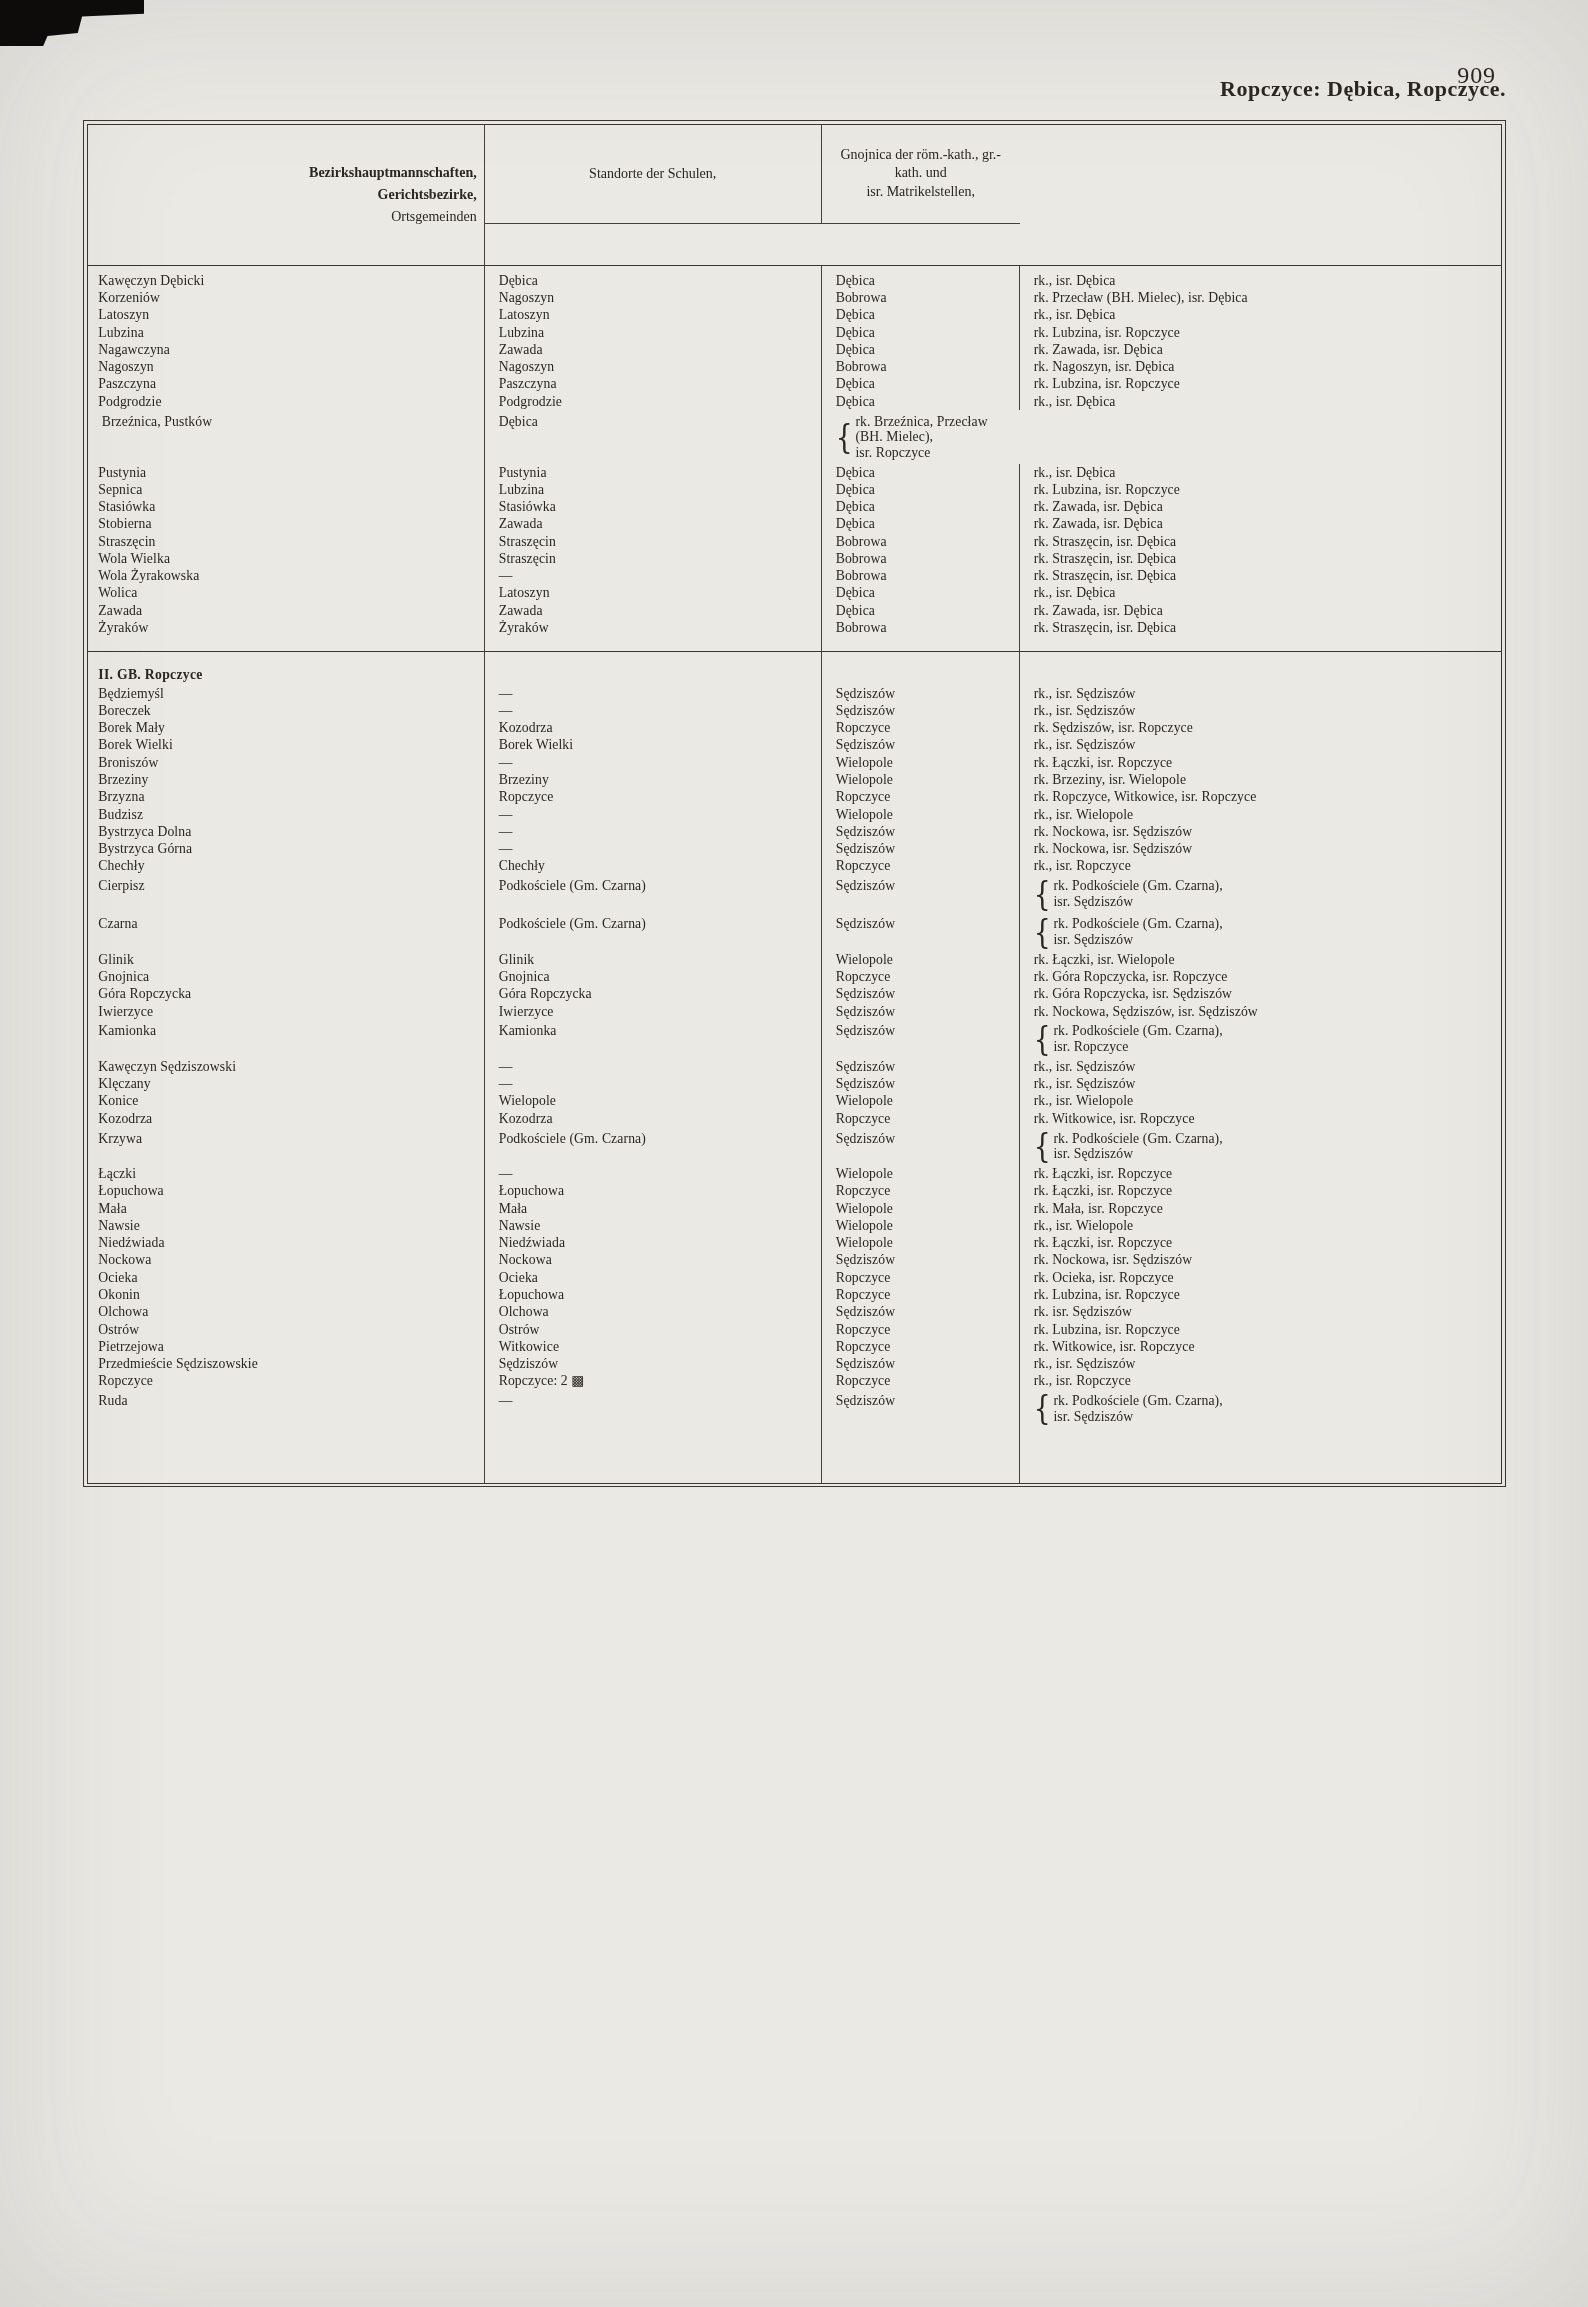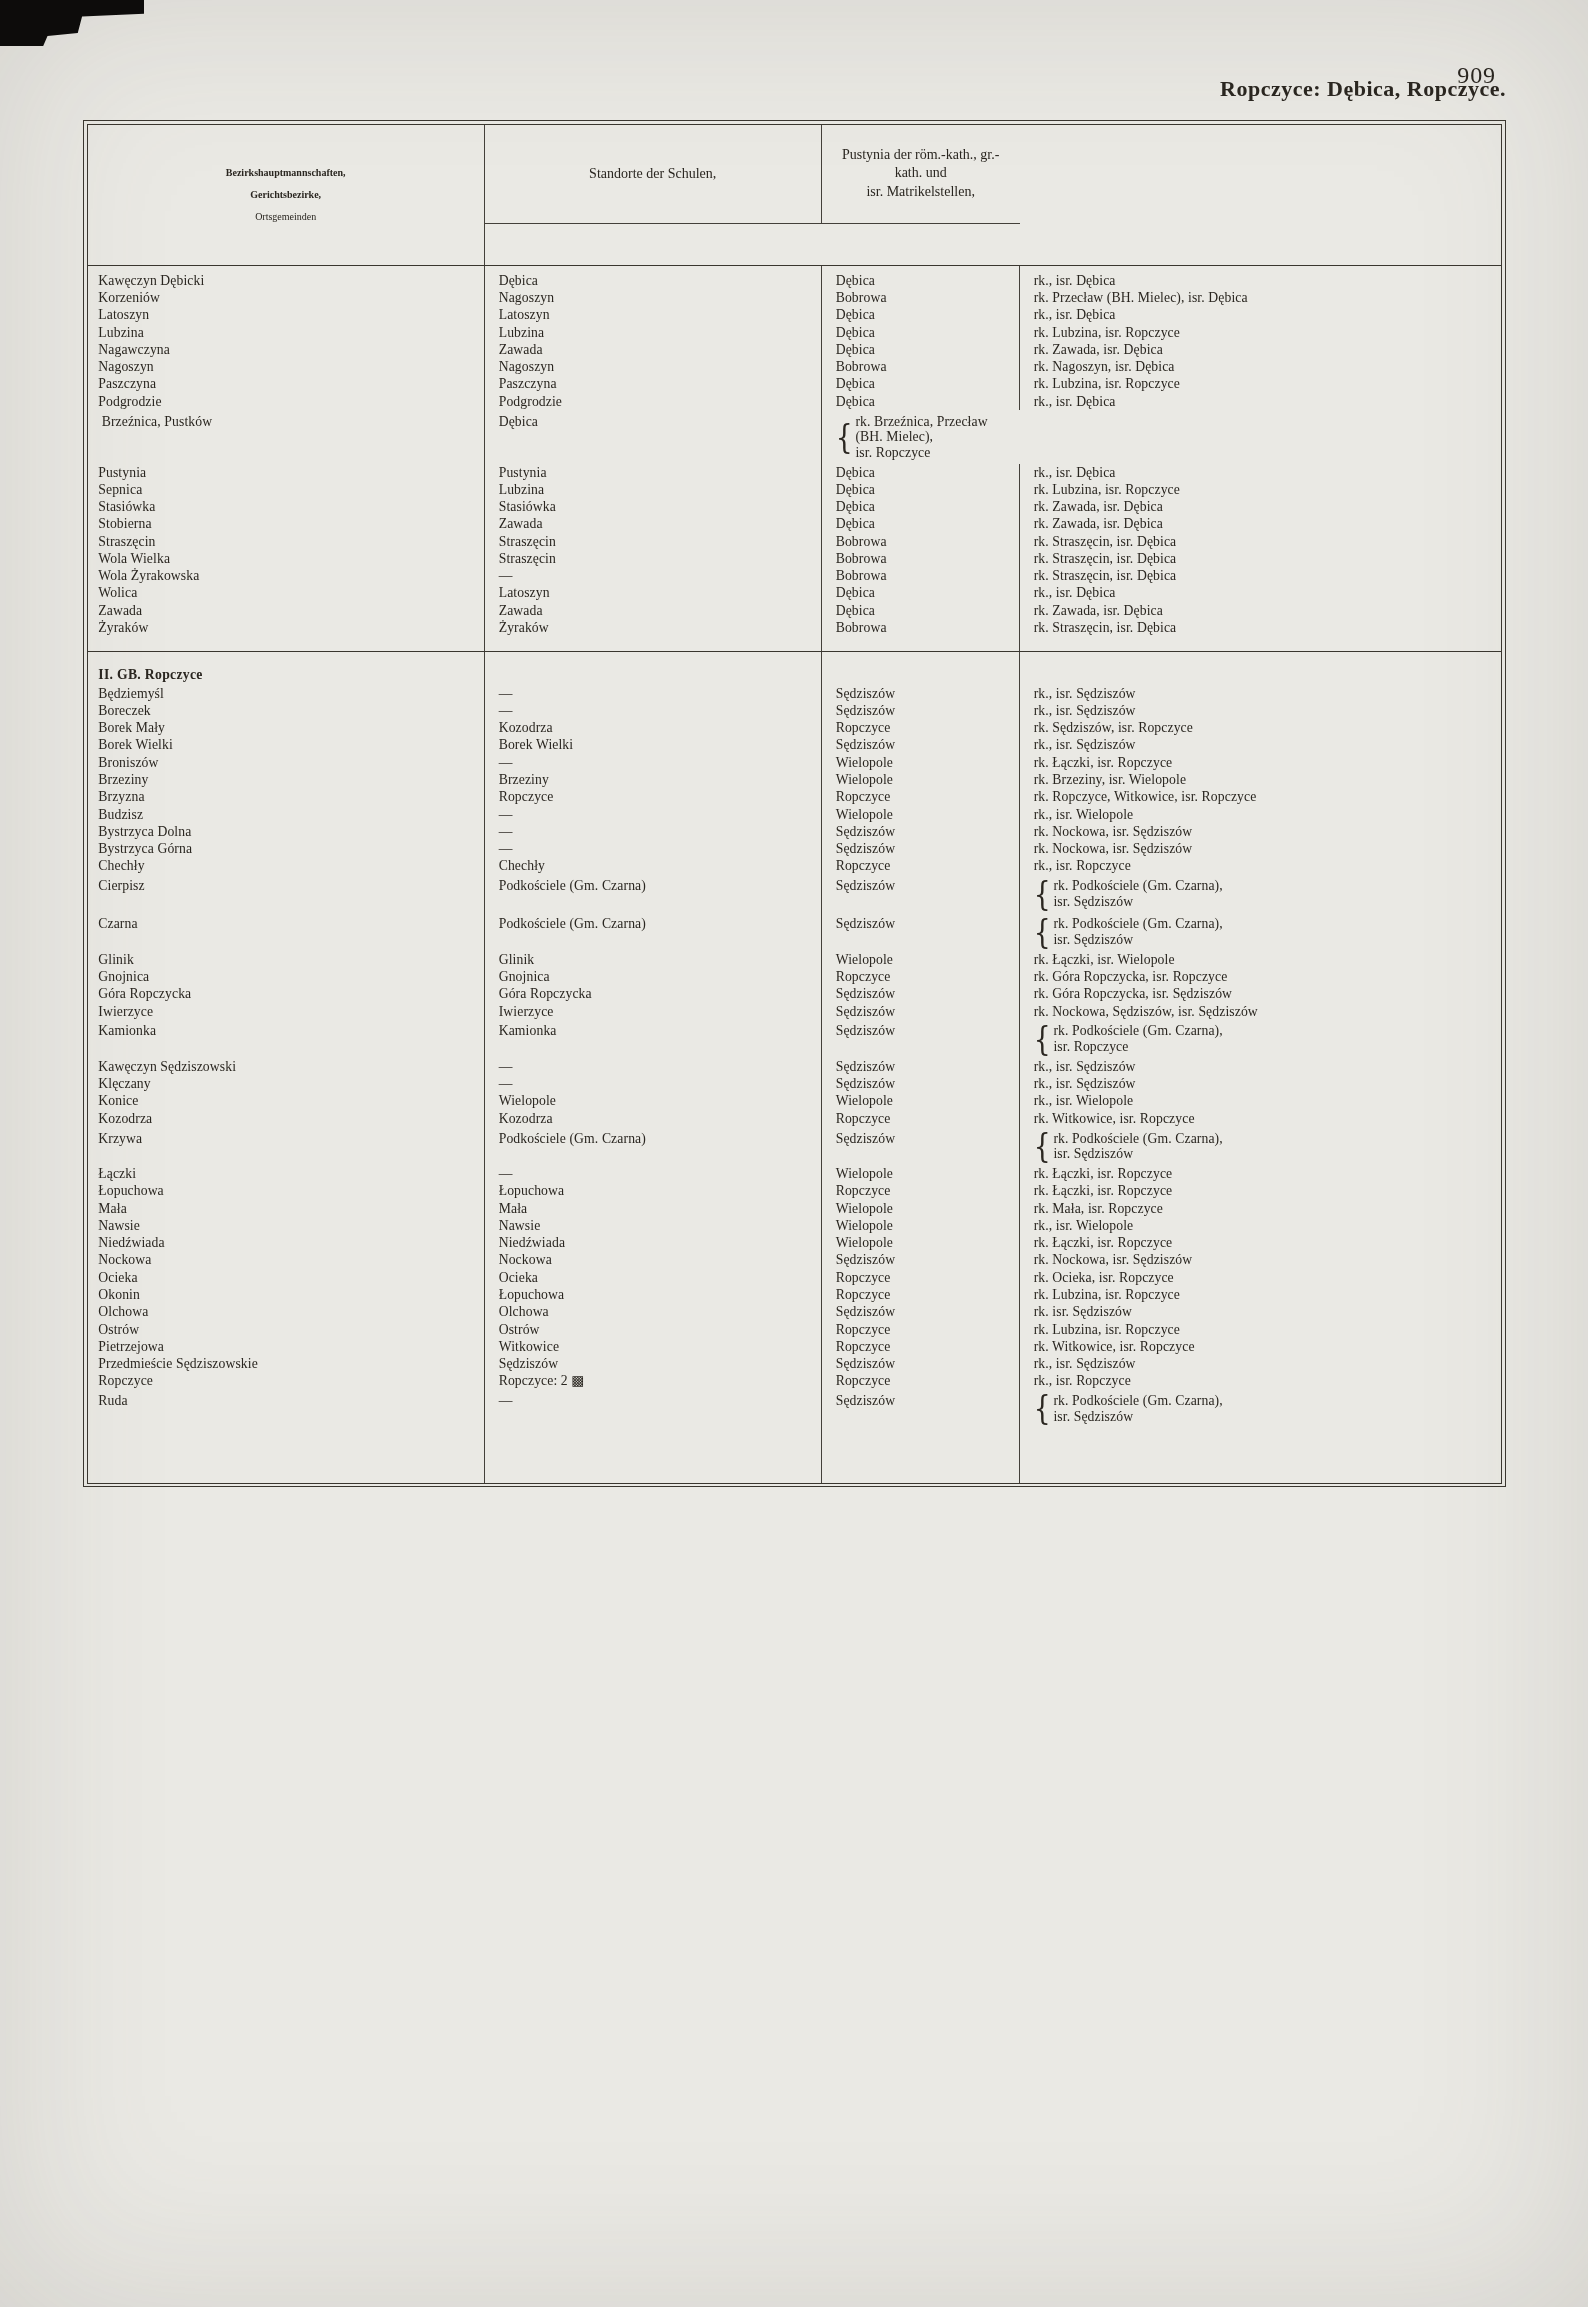--- a/index.html
+++ b/index.html
@@ -31,21 +31,21 @@
   }
   .gtable-inner{ border:1.2px solid #3a362f; }
   .thead{
     display:grid;
     grid-template-columns:397px 337px 198px 1fr;
     grid-template-rows:99px 41px;
     border-bottom:1.4px solid #3a362f;
     font-size:14px;
   }
   .hc{ display:flex; flex-direction:column; justify-content:center; align-items:center; text-align:center; padding:3.5px 7px; }
-  .hc1{ grid-row:1/3; border-right:1.1px solid #44403a; font-size:10px; }
+  .hc1{ grid-row:1/3; border-right:1.1px solid #44403a; font-size:14px;align-items:flex-end; }
   .hc1 .hl{ line-height:22px; }
   .hc1 .b{ font-weight:700; }
   .hc2{ border-right:1.1px solid #44403a; border-bottom:1.1px solid #44403a; }
   .hc3{ border-right:1.1px solid #44403a; border-bottom:1.1px solid #44403a; font-size:13.3px; }
   .hc3 .hl{ line-height:17px; }
   .hc4{ border-bottom:1.1px solid #44403a; }
   .hc4 .hl{ line-height:18.6px; }
   .hsub{ grid-column:2/5; grid-row:2; font-size:13.7px; }
   
   .tbody{ font-size:13.7px; letter-spacing:0.1px; }
@@ -81,21 +81,21 @@
       <div class="thead">
         <div class="hc hc1">
           <div class="hl b">Bezirkshauptmannschaften,</div>
           <div class="hl b">Gerichtsbezirke,</div>
           <div class="hl">Ortsgemeinden</div>
         </div>
         <div class="hc hc2">
           <div class="hl">Standorte der Schulen,</div>
         </div>
         <div class="hc hc4">
-          <div class="hl">Pustynia der röm.-kath., gr.-kath. und</div>
+          <div class="hl">Gnojnica der röm.-kath., gr.-kath. und</div>
           <div class="hl">isr. Matrikelstellen,</div>
         </div>
       </div>
 
       <div class="tbody">
           <div class="brow pad-top">
             <div class="bcell c1"></div>
             <div class="bcell c2"></div>
             <div class="bcell c3"></div>
             <div class="bcell c4"></div>

